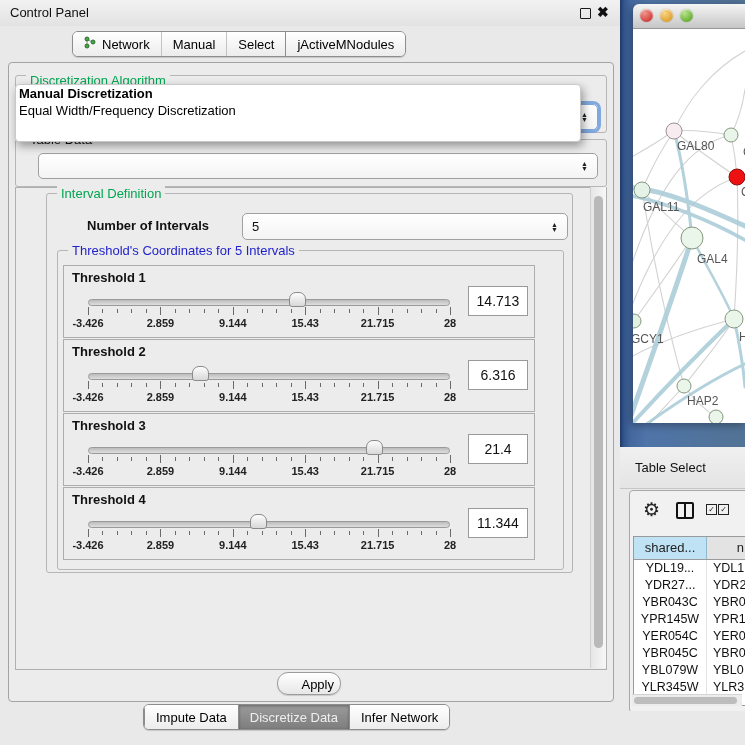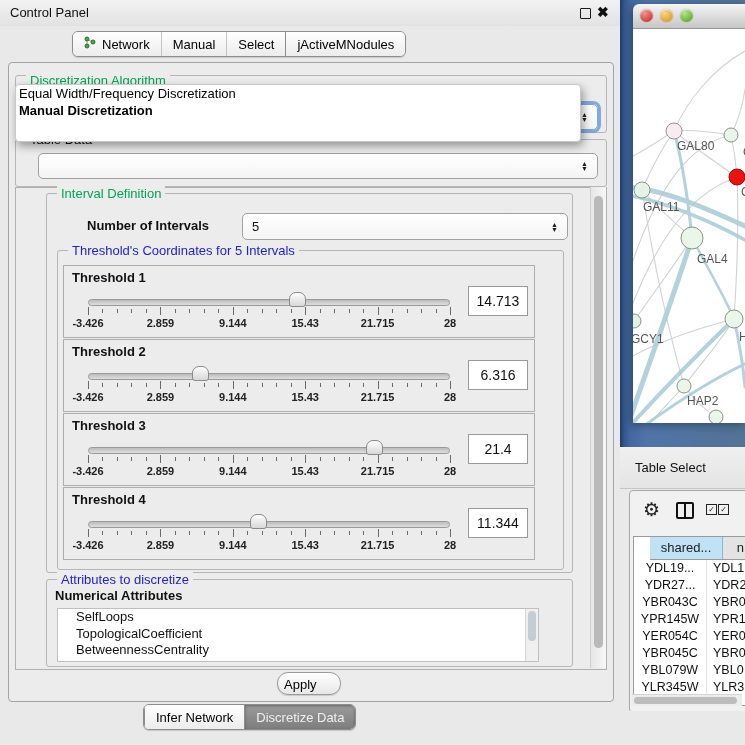--- a/index.html
+++ b/index.html
@@ -79,21 +79,21 @@
   #attr-list-title{position:absolute;left:8px;top:8px;font-weight:bold;font-size:13px;}
   #attr-list{position:absolute;left:10px;top:28px;width:480px;height:52px;background:#fff;
     border:1px solid #c0c0c0;overflow:hidden;}
   .attr-item{font-size:13px;line-height:16.5px;padding-left:18px;white-space:nowrap;}
   #attr-vscroll{position:absolute;right:0;top:0;width:12px;height:100%;background:#f0f0f0;
     border-left:1px solid #d8d8d8;}
   #attr-vscroll .thumb{position:absolute;left:2px;top:2px;width:8px;height:30px;
     border-radius:4px;background:#c2cdd6;}
   
   #apply-btn{position:absolute;left:268px;top:609px;width:64px;height:23px;border:1px solid #9b9b9b;
-    border-radius:11px;background:linear-gradient(#ffffff,#e7e7e7);font-size:13px;text-align:left;
+    border-radius:11px;background:linear-gradient(#ffffff,#e7e7e7);font-size:13px;text-align:right;
     line-height:22px;box-shadow:0 1px 1px rgba(0,0,0,.15);}
   
   #desktop{position:absolute;left:620px;top:0;width:125px;height:447px;
     background:linear-gradient(90deg,#1e3a66 0px,#33568d 4px,#44679e 10px,#4f74a8 26px,#527394 125px);}
   #net-window{position:absolute;left:633px;top:4px;width:112px;height:419px;
     border-radius:6px 0 0 0;box-shadow:-2px 2px 8px rgba(0,0,0,.35);}
   #net-titlebar{position:absolute;left:0;top:0;width:112px;height:24px;border-radius:6px 0 0 0;
     background:linear-gradient(#f5f5f5,#c6c6c6);border-bottom:1px solid #979797;}
   .light{position:absolute;top:5px;width:13px;height:13px;border-radius:50%;
     box-shadow:inset 0 1px 1px rgba(255,255,255,.7),0 0 1px rgba(0,0,0,.5);}
@@ -107,21 +107,21 @@
   #tp-box{position:absolute;left:629px;top:490px;width:116px;height:221px;background:#f1f1f1;
     border:1px solid #a8a8a8;border-radius:4px 0 0 4px;}
   .gear{position:absolute;left:13px;top:7px;font-size:19px;color:#222;}
   .spliticon{position:absolute;left:46px;top:11px;width:14px;height:13px;border:2px solid #111;
     border-radius:2px;}
   .spliticon::after{content:"";position:absolute;left:5.5px;top:0;width:2px;height:13px;background:#111;}
   .cbox{position:absolute;top:13px;width:9px;height:9px;border:1.5px solid #222;font-size:8px;
     line-height:9px;text-align:center;color:#222;}
   #tp-table{position:absolute;left:3px;top:45px;width:112px;height:168px;background:#fff;
     border:1px solid #9a9a9a;overflow:hidden;}
-  #tp-header{display:flex;height:22px;border-bottom:1px solid #9a9a9a;margin-left:16px;}
+  #tp-header{display:flex;height:22px;border-bottom:1px solid #9a9a9a;}
   .hcell1{width:72px;background:#bfe3f4;border-right:1px solid #8fb8cc;text-align:center;
     line-height:22px;font-size:13px;color:#222;overflow:hidden;white-space:nowrap;}
   .hcell2{flex:1;background:#e3e3e3;text-align:right;line-height:22px;font-size:13px;
     padding-right:2px;color:#222;overflow:hidden;white-space:nowrap;}
   .trow{display:flex;height:17px;}
   .c1{width:72px;border-right:1px solid #e4e4e4;text-align:center;font-size:12.5px;
     line-height:17px;overflow:hidden;white-space:nowrap;color:#111;}
   .c2{flex:1;padding-left:6px;font-size:12.5px;line-height:17px;overflow:hidden;
     white-space:nowrap;color:#111;}
   #tp-hscroll{position:absolute;left:632px;top:694px;width:110px;height:11px;background:#ececec;
@@ -167,22 +167,22 @@
     <div id="content">
 
       <div class="group" id="algo-group" style="left:6px;top:12px;width:590px;height:56px;">
         <span class="gtitle green" style="top:-3px;">Discretization Algorithm</span>
         <div class="combo focusring" style="left:22px;top:28px;width:540px;height:24px;">
           <span class="stepper">▲<br>▼</span>
         </div>
       </div>
 
       <div id="algo-popup">
+        <span class="algo-opt bold">Manual Discretization</span>
         <span class="algo-opt">Equal Width/Frequency Discretization</span>
-        <span class="algo-opt bold">Manual Discretization</span>
       </div>
 
       <div class="group" style="left:6px;top:76px;width:590px;height:46px;">
         <span class="gtitle black">Table Data</span>
         <div class="combo" style="left:22px;top:13px;width:540px;height:24px;">
           <span class="stepper">▲<br>▼</span>
         </div>
       </div>
 
       <div id="scrollpane">
@@ -361,48 +361,37 @@
                       <span class="tick major" style="left: 100%;"></span>
                       <span class="tick-label" style="left: 100%;">28</span>
                     </div>
                   </div>
                   <input class="th-value" value="11.344" style="">
                 </div>
               </div>
           </div>
         </div>
 
-        <div class="group" id="attr-group">
-          <span class="gtitle blue">Attributes to discretize</span>
-          <span id="attr-list-title">Numerical Attributes</span>
-          <div id="attr-list">
-            <div id="attr-items">
-                <div class="attr-item">SelfLoops</div>
-                <div class="attr-item">TopologicalCoefficient</div>
-                <div class="attr-item">BetweennessCentrality</div>
-              </div>
-            <div id="attr-vscroll">
-              <div class="thumb"></div>
-            </div>
-          </div>
-        </div>
       </div>
       <div class="vscroll" style="left:581px;top:124px;height:481px;position:absolute;">
         <div class="thumb" style="top:9px;height:452px;"></div>
       </div>
 
       <button id="apply-btn">Apply</button>
     </div>
 
     <div id="bottom-tabs" class="seg">
         <div class="tab hard">
-          <span>Infer Network</span>
+          <span>Impute Data</span>
         </div>
         <div class="tab selected hard">
           <span>Discretize Data</span>
+        </div>
+        <div class="tab hard">
+          <span>Infer Network</span>
         </div>
       </div>
   </div>
 
   <div id="desktop"></div>
   <div id="net-window">
     <div id="net-titlebar">
       <span id="light-red" class="light"></span>
       <span id="light-yellow" class="light"></span>
       <span id="light-green" class="light"></span>

